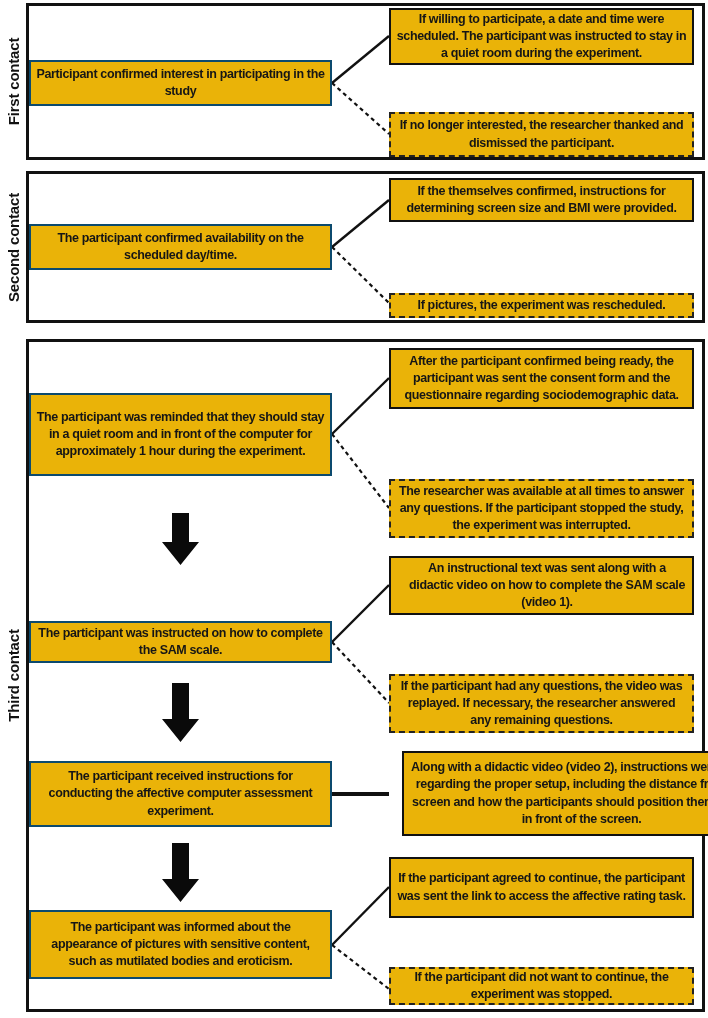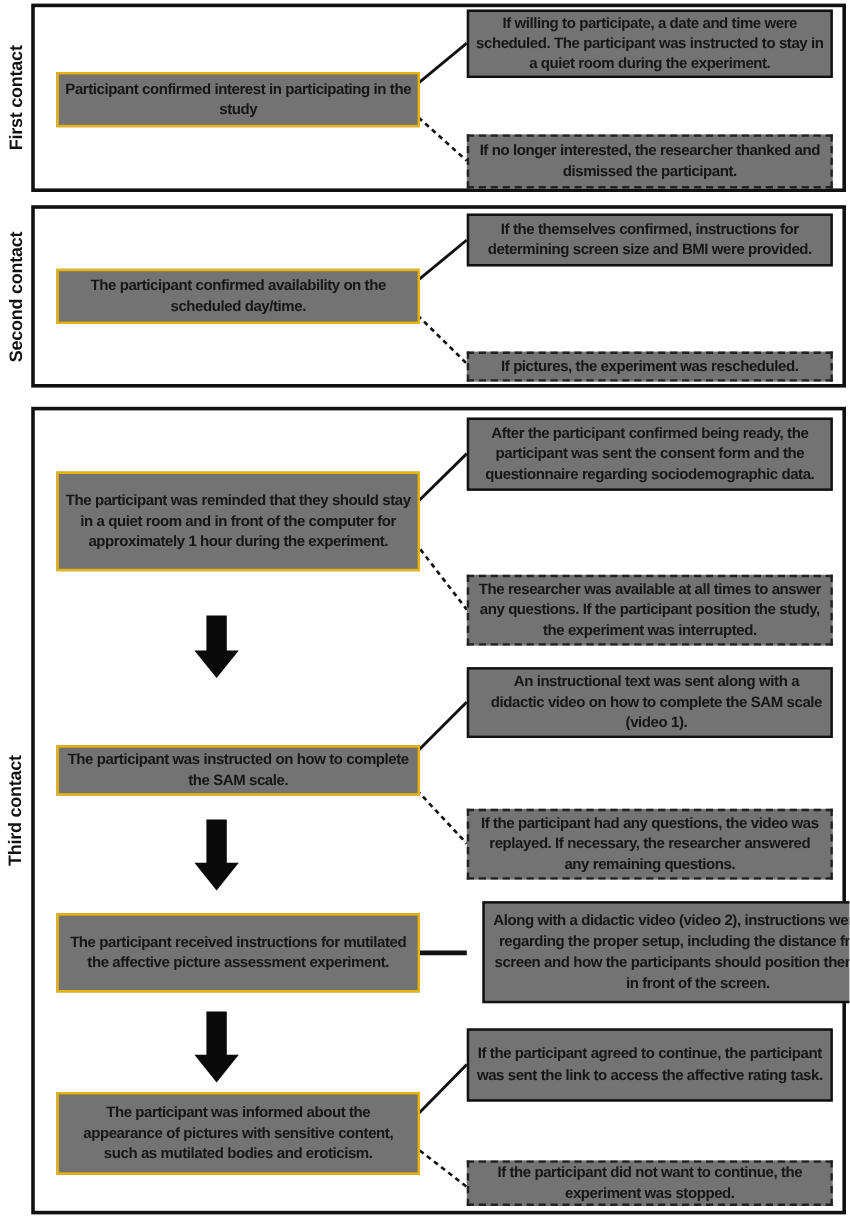--- a/index.html
+++ b/index.html
@@ -44,23 +44,23 @@
     box-sizing: border-box;
     display: flex;
     align-items: center;
     justify-content: center;
     text-align: center;
     padding: 2px 5px;
     font-size: 12.5px;
     font-weight: bold;
     line-height: 1.38;
     letter-spacing: -0.35px;
-    background: #737373;
+    background: #eab308;
   }
-  .box.main-step   { border: 2px solid #eab308; margin-left: 18px; }
+  .box.main-step   { border: 2px solid #0c4a6e; }
   .box.outcome-solid  { border: 2px solid #111111; }
   .box.outcome-dashed { border: 2px dashed #222222; }
   #connector-layer {
     position: absolute;
     left: 0; top: 0;
     width: 708px;
     height: 1018px;
     pointer-events: none;
   }
 </style>
@@ -129,35 +129,35 @@
     <span>If pictures, the experiment was rescheduled.</span>
   </div>
 
   <div class="box main-step" style="left:29px; top:393px; width:303px; height:83px;">
     <span>The participant was reminded that they should stay in a quiet room and in front of the computer for approximately 1 hour during the experiment.</span>
   </div>
   <div class="box outcome-solid" style="left:389px; top:348px; width:305px; height:61px;">
     <span>After the participant confirmed being ready, the participant was sent the consent form and the questionnaire regarding sociodemographic data.</span>
   </div>
   <div class="box outcome-dashed" style="left:389px; top:479px; width:305px; height:59px;">
-    <span>The researcher was available at all times to answer any questions. If the participant position the study, the experiment was interrupted.</span>
+    <span>The researcher was available at all times to answer any questions. If the participant stopped the study, the experiment was interrupted.</span>
   </div>
 
   <div class="box main-step" style="left:29px; top:621px; width:303px; height:42px;">
     <span>The participant was instructed on how to complete the SAM scale.</span>
   </div>
   <div class="box outcome-solid" style="left:389px; top:556px; width:305px; height:59px;padding-left:16px;">
     <span>An instructional text was sent along with a didactic video on how to complete the SAM scale (video 1).</span>
   </div>
   <div class="box outcome-dashed" style="left:389px; top:674px; width:305px; height:59px;">
     <span>If the participant had any questions, the video was replayed. If necessary, the researcher answered any remaining questions.</span>
   </div>
 
   <div class="box main-step" style="left:29px; top:761px; width:303px; height:66px;">
-    <span>The participant received instructions for mutilated the affective picture assessment experiment.</span>
+    <span>The participant received instructions for conducting the affective computer assessment experiment.</span>
   </div>
   <div class="box outcome-solid" style="left:389px; top:751px; width:359px; height:85px;margin-left:13px;">
     <span>Along with a didactic video (video 2), instructions were given regarding the proper setup, including the distance from the screen and how the participants should position themselves in front of the screen.</span>
   </div>
 
   <div class="box outcome-solid" style="left:389px; top:857px; width:305px; height:61px;">
     <span>If the participant agreed to continue, the participant was sent the link to access the affective rating task.</span>
   </div>
   <div class="box main-step" style="left:29px; top:910px; width:303px; height:69px;">
     <span>The participant was informed about the appearance of pictures with sensitive content, such as mutilated bodies and eroticism.</span>

